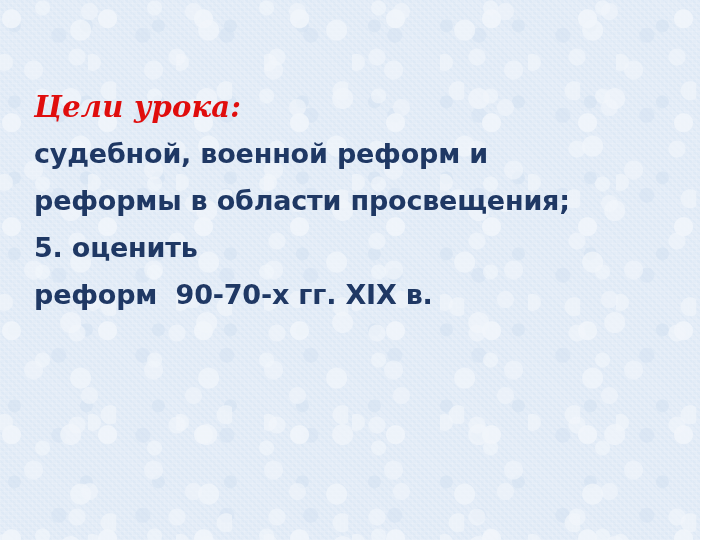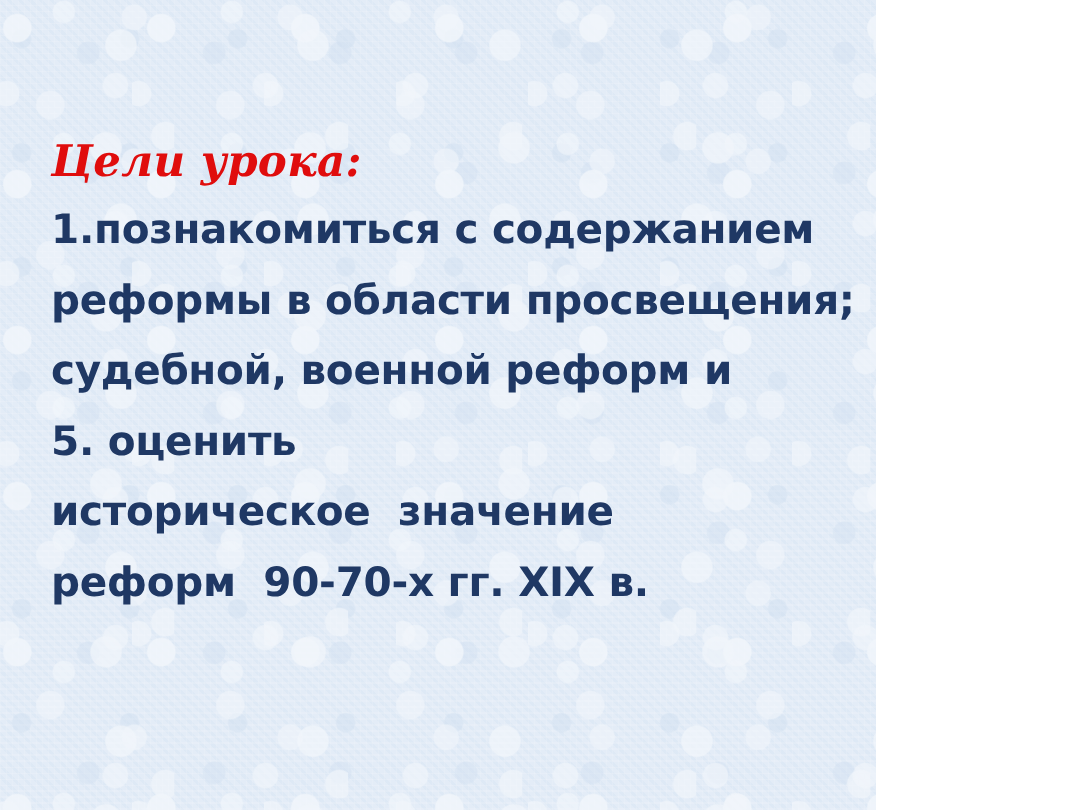--- a/index.html
+++ b/index.html
@@ -8,21 +8,21 @@
   }
   body {
     width: 720px;
     height: 540px;
     overflow: hidden;
     font-family: "DejaVu Sans", sans-serif;
   }
 
   #slide {
     position: relative;
-    width: 584px;
+    width: 700px;
     height: 540px;
     box-sizing: border-box;
     background-color: #e0eaf6;
     overflow: hidden;
   }
 
   
   #slide-texture {
     position: absolute;
     inset: 0;
@@ -84,22 +84,20 @@
 
 <div id="slide">
 
   <div id="slide-texture"></div>
 
   <div id="content">
 
     <div id="lesson-goals-heading">Цели урока:</div>
 
     <div>
-      <div class="goal-line">1.познакомиться с содержанием</div>
+      <div class="goal-line">судебной, военной реформ и</div>
       <div class="goal-line">реформы в области просвещения;</div>
-      <div class="goal-line">судебной, военной реформ и</div>
       <div class="goal-line">5. оценить</div>
-      <div class="goal-line">историческое  значение</div>
       <div class="goal-line">реформ  90-70-х гг. XIX в.</div>
     </div>
 
   </div>
 </div>
 
 </body></html>

